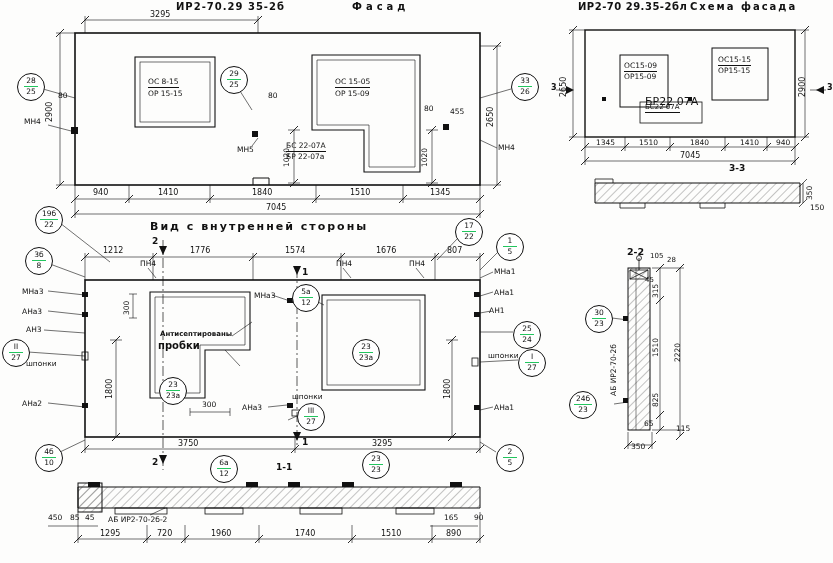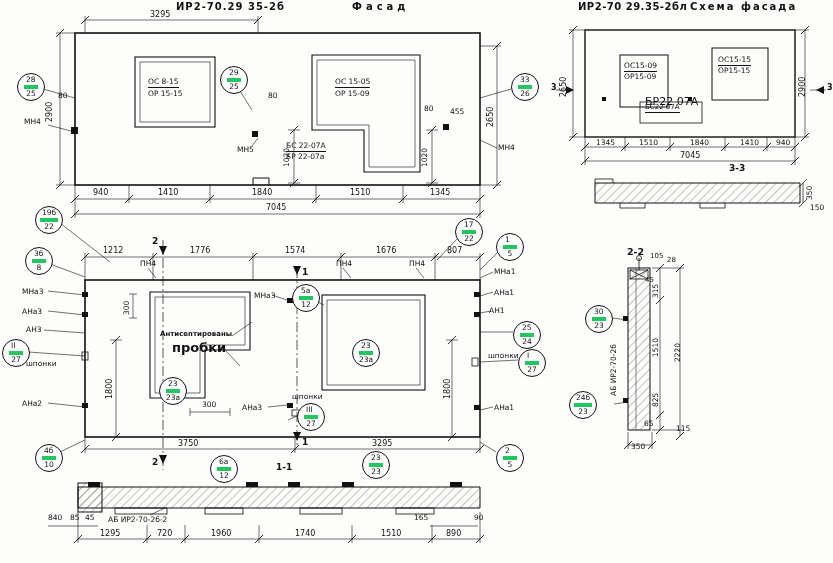--- a/index.html
+++ b/index.html
@@ -9,21 +9,21 @@
   .t{position:absolute;font-size:8px;line-height:1;white-space:nowrap;color:#111;}
   .t7{font-size:7.5px;}
   .b{font-weight:bold;}
   .rot{transform:rotate(-90deg);transform-origin:0 0;}
   .code{font-size:10px;font-weight:bold;letter-spacing:1px;}
   .head{font-size:10px;font-weight:bold;letter-spacing:4px;}
   .frac{border-bottom:1px solid #111;padding-bottom:1px;}
   .callout{position:absolute;width:26px;height:26px;border:1.2px solid #111;border-radius:50%;
            display:flex;flex-direction:column;align-items:center;justify-content:center;
            background:#fff;font-size:7.5px;line-height:1.15;z-index:3;}
-  .callout .ct{border-bottom:4px solid #22c55e;padding:0 2px;min-width:10px;text-align:left;}
+  .callout .ct{border-bottom:1px solid #22c55e;padding:0 2px;min-width:10px;text-align:center;}
   .callout .cb{padding-top:1px;text-align:center;}
 </style>
 </head>
 <body>
 
 <div id="canvas">
 
   <svg width="833" height="563" viewBox="0 0 833 563">
     <defs>
       <pattern id="hatch" width="6" height="6" patternUnits="userSpaceOnUse" patternTransform="rotate(45)">
@@ -206,20 +206,21 @@
   <span class="t t7" style="left:596px;top:139px">1345</span>
   <span class="t t7" style="left:639px;top:139px">1510</span>
   <span class="t t7" style="left:690px;top:139px">1840</span>
   <span class="t t7" style="left:740px;top:139px">1410</span>
   <span class="t t7" style="left:776px;top:139px">940</span>
   <span class="t" style="left:680px;top:152px">7045</span>
   <span class="t b" style="left:729px;top:164px;font-size:9px">3-3</span>
   <span class="t rot t7" style="left:806px;top:200px">350</span>
   <span class="t t7" style="left:810px;top:204px">150</span>
 
+  <span class="t head" style="left:150px;top:221px;font-size:11px;letter-spacing:2px">Вид с внутренней стороны</span>
   <span class="t" style="left:103px;top:247px">1212</span>
   <span class="t" style="left:190px;top:247px">1776</span>
   <span class="t" style="left:285px;top:247px">1574</span>
   <span class="t" style="left:376px;top:247px">1676</span>
   <span class="t" style="left:447px;top:247px">807</span>
   <span class="t t7" style="left:140px;top:260px">ПН4</span>
   <span class="t t7" style="left:336px;top:260px">ПН4</span>
   <span class="t t7" style="left:409px;top:260px">ПН4</span>
   <span class="t b" style="left:152px;top:237px;font-size:9px">2</span>
   <span class="t b" style="left:152px;top:458px;font-size:9px">2</span>
@@ -294,34 +295,34 @@
   <span class="t t7" style="left:22px;top:400px">АНа2</span>
   <span class="t t7" style="left:494px;top:268px">МНа1</span>
   <span class="t t7" style="left:494px;top:289px">АНа1</span>
   <span class="t t7" style="left:489px;top:307px">АН1</span>
   <span class="t t7" style="left:488px;top:352px">шпонки</span>
   <span class="t t7" style="left:494px;top:404px">АНа1</span>
   <span class="t t7" style="left:254px;top:292px">МНа3</span>
   <span class="t t7" style="left:242px;top:404px">АНа3</span>
   <span class="t t7" style="left:292px;top:393px">шпонки</span>
   <span class="t t7 b" style="left:160px;top:331px;font-size:7px">Антисептированы</span>
-  <span class="t t7 b" style="left:172px;top:341px;font-size:13px">пробки</span>
+  <span class="t t7 b" style="left:158px;top:341px;font-size:10px">пробки</span>
   <span class="t rot t7" style="left:123px;top:315px">300</span>
   <span class="t t7" style="left:202px;top:401px">300</span>
   <span class="t rot" style="left:106px;top:399px">1800</span>
   <span class="t rot" style="left:444px;top:399px">1800</span>
   <span class="t" style="left:178px;top:440px">3750</span>
   <span class="t" style="left:372px;top:440px">3295</span>
   <span class="t b" style="left:276px;top:463px;font-size:9px">1-1</span>
 
-  <span class="t t7" style="left:48px;top:514px">840</span>
+  <span class="t t7" style="left:48px;top:514px">450</span>
   <span class="t t7" style="left:70px;top:514px">85</span>
   <span class="t t7" style="left:85px;top:514px">45</span>
   <span class="t t7" style="left:108px;top:516px">АБ ИР2-70-2б-2</span>
-  <span class="t t7" style="left:414px;top:514px">165</span>
+  <span class="t t7" style="left:444px;top:514px">165</span>
   <span class="t t7" style="left:474px;top:514px">90</span>
   <span class="t" style="left:100px;top:530px">1295</span>
   <span class="t" style="left:157px;top:530px">720</span>
   <span class="t" style="left:211px;top:530px">1960</span>
   <span class="t" style="left:295px;top:530px">1740</span>
   <span class="t" style="left:381px;top:530px">1510</span>
   <span class="t" style="left:446px;top:530px">890</span>
 
   <span class="t b" style="left:627px;top:247px;font-size:9.5px">2-2</span>
   <span class="t t7" style="left:650px;top:253px;font-size:7px">105</span>

